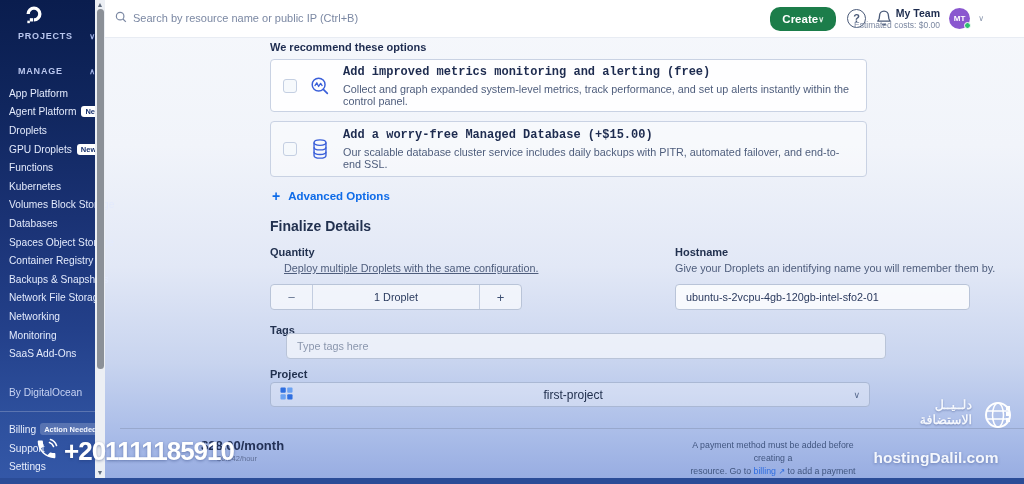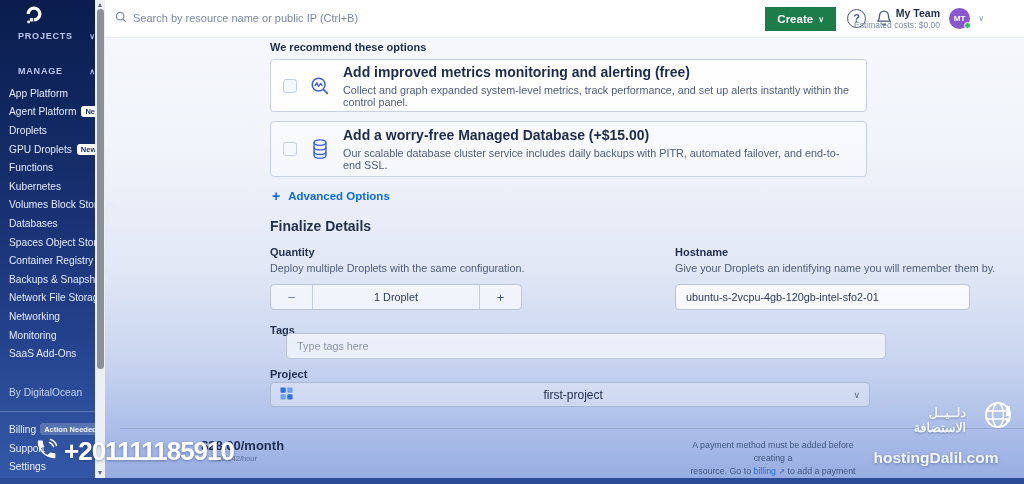--- a/index.html
+++ b/index.html
@@ -30,40 +30,40 @@
   .sb-thumb { position:absolute; top:9px; left:1.5px; width:7px; height:360px; background:#8b9097; border-radius:4px; }
   .sb-down { position:absolute; bottom:7px; left:1px; width:8px; height:8px; color:#5f6b7d; font-size:7px; line-height:8px; text-align:center; }
 
   
   .main { position:absolute; left:105px; top:0; width:969px; height:484px;
     background:linear-gradient(180deg,#f6f8fc 0%,#f1f4fa 30%,#e2e8f6 55%,#c8d4ef 75%,#a9bce8 90%,#96abe1 100%); }
   .topbar { position:absolute; left:0; top:0; width:919px; height:38px; background:#ffffff; border-bottom:1px solid #e8ecf3; }
   .search-wrap { position:absolute; left:10px; top:9px; display:flex; align-items:center; gap:6px; width:330px; }
   .search-input { border:none; outline:none; background:transparent; font-size:11px; color:#33415e; width:300px; font-family:"Liberation Sans",sans-serif; }
   .search-input::placeholder { color:#7b88a3; }
-  .create-btn { position:absolute; right:188px; top:7px; height:24px; padding:0 12px; background:#1c7d4a; border:none; border-radius:0; color:#fff; font-size:11.5px; font-weight:bold; display:flex; align-items:center; gap:5px; cursor:pointer; font-family:"Liberation Sans",sans-serif; }
+  .create-btn { position:absolute; right:188px; top:7px; height:24px; padding:0 12px; background:#1c7d4a; border:none; border-radius:10px; color:#fff; font-size:11.5px; font-weight:bold; display:flex; align-items:center; cursor:pointer; font-family:"Liberation Sans",sans-serif; }
   .create-btn .side-chev { color:#d8ecdf; }
   .icon-circle { position:absolute; top:9px; width:19px; height:19px; border:1.6px solid #4a5a78; border-radius:50%; color:#4a5a78; font-size:11px; font-weight:bold; text-align:center; line-height:16px; cursor:pointer; background:transparent; }
   .help-btn { right:158px; }
   .bell-btn { position:absolute; right:132px; top:9px; cursor:pointer; }
   .team-block { position:absolute; right:84px; top:7px; text-align:right; }
   .team-name { font-size:10.5px; font-weight:bold; color:#1d2c4e; }
   .team-costs { font-size:8.5px; color:#7c88a1; margin-top:1px; }
   .avatar { position:absolute; right:54px; top:8px; width:21px; height:21px; border-radius:50%; background:#8a57cf; color:#fff; font-size:8px; font-weight:bold; text-align:center; line-height:21px; cursor:pointer; }
   .avatar-dot { position:absolute; right:53px; top:22px; width:7px; height:7px; border-radius:50%; background:#2fbf71; border:1.5px solid #fff; }
   .user-chev { position:absolute; right:40px; top:14px; color:#8b97ae; font-size:8px; cursor:pointer; }
 
   
   .recommend-heading { position:absolute; left:165px; top:41px; font-size:11px; font-weight:bold; color:#1d2b4f; }
   .opt-card { position:absolute; left:165px; width:597px; border:1px solid #c9d2e3; border-radius:4px; display:flex; align-items:center; padding:0 12px; gap:10px; cursor:pointer; }
   .card-1 { top:59px; height:53px; background:rgba(255,255,255,.88); }
   .card-2 { top:121px; height:56px; background:rgba(255,255,255,.42); }
   .opt-check { width:14px; height:14px; border:1px solid #c4cfe2; border-radius:3px; background:rgba(245,248,252,.9); flex:none; cursor:pointer; }
   .opt-icon { flex:none; width:26px; display:flex; justify-content:center; }
-  .opt-title { font-size:14px; font-weight:bold; color:#1d2b4f; margin-bottom:4px; }
+  .opt-title { font-size:12px; font-weight:bold; color:#1d2b4f; margin-bottom:4px;font-family:Liberation Mono, monospace; }
   .opt-desc { font-size:10.8px; color:#4e5d7c; }
   .advanced { position:absolute; left:167px; top:188px; display:flex; align-items:center; gap:8px; color:#0e6be8; cursor:pointer; }
   .adv-plus { font-size:14px; font-weight:bold; }
   .adv-label { font-size:11.5px; font-weight:bold; }
   .finalize-heading { position:absolute; left:165px; top:218px; font-size:14px; color:#22314f; }
   .field-label { position:absolute; font-size:11px; font-weight:bold; color:#22314f; }
   .field-helper { position:absolute; font-size:10.8px; color:#4e5d7c; }
   .stepper { position:absolute; left:165px; top:284px; width:252px; height:26px; border:1px solid #b9c4d8; border-radius:4px; background:rgba(255,255,255,.62); display:flex; }
   .step-btn { width:42px; display:flex; align-items:center; justify-content:center; font-size:13px; color:#6a7894; cursor:pointer; }
   .step-minus { border-right:1px solid #c3cde0; }
@@ -85,21 +85,21 @@
   .pay-link { color:#2d6ce0; cursor:pointer; }
   .ext-arrow { color:#2d6ce0; font-size:8px; }
 
   .bottom-strip { position:absolute; left:0; bottom:0; width:1024px; height:6px; background:#2b4c97; z-index:6; }
 
   
   .wm { position:absolute; z-index:5; pointer-events:none; }
   .wm-phone { left:34px; top:436px; display:flex; align-items:center; gap:6px; color:#ffffff; }
   .wm-phone-num { font-size:26px; font-weight:bold; letter-spacing:-1px; text-shadow:0 1px 3px rgba(30,50,110,.45); }
   .wm-host { right:8px; top:398px; width:160px; text-align:center; color:#f4f7fd; }
-  .wm-host-top { display:flex; align-items:flex-end; justify-content:flex-end; gap:16px; }
+  .wm-host-top { display:flex; align-items:flex-start; justify-content:flex-end; gap:10px; }
   .wm-ar { text-align:right; font-weight:bold; font-size:12.5px; line-height:15px; text-shadow:0 1px 2px rgba(40,60,120,.4); }
   .wm-url { font-size:15.5px; font-weight:bold; margin-top:13px; text-shadow:0 1px 3px rgba(40,60,120,.45); }
 </style>
 </head>
 <body>
 
 <div class="stage">
 
   <nav class="sidebar">
     <div class="do-logo">
@@ -257,21 +257,21 @@
     </div>
 
     <div class="advanced">
       <span class="adv-plus">+</span>
       <span class="adv-label">Advanced Options</span>
     </div>
 
     <h2 class="finalize-heading">Finalize Details</h2>
 
     <div class="field-label" style="left:165px; top:246px;">Quantity</div>
-    <div class="field-helper" style="left:165px; top:262px;">Deploy multiple Droplets with the same configuration.</div>
+    <div class="field-helper" style="left:179px; top:262px;text-decoration:underline;">Deploy multiple Droplets with the same configuration.</div>
     <div class="stepper">
       <div class="step-btn step-minus">−</div>
       <div class="step-value">1 Droplet</div>
       <div class="step-btn step-plus">+</div>
     </div>
 
     <div class="field-label" style="left:570px; top:246px;">Hostname</div>
     <div class="field-helper" style="left:570px; top:262px;">Give your Droplets an identifying name you will remember them by.</div>
     <input class="text-input hostname-input" value="ubuntu-s-2vcpu-4gb-120gb-intel-sfo2-01" style="">
 

